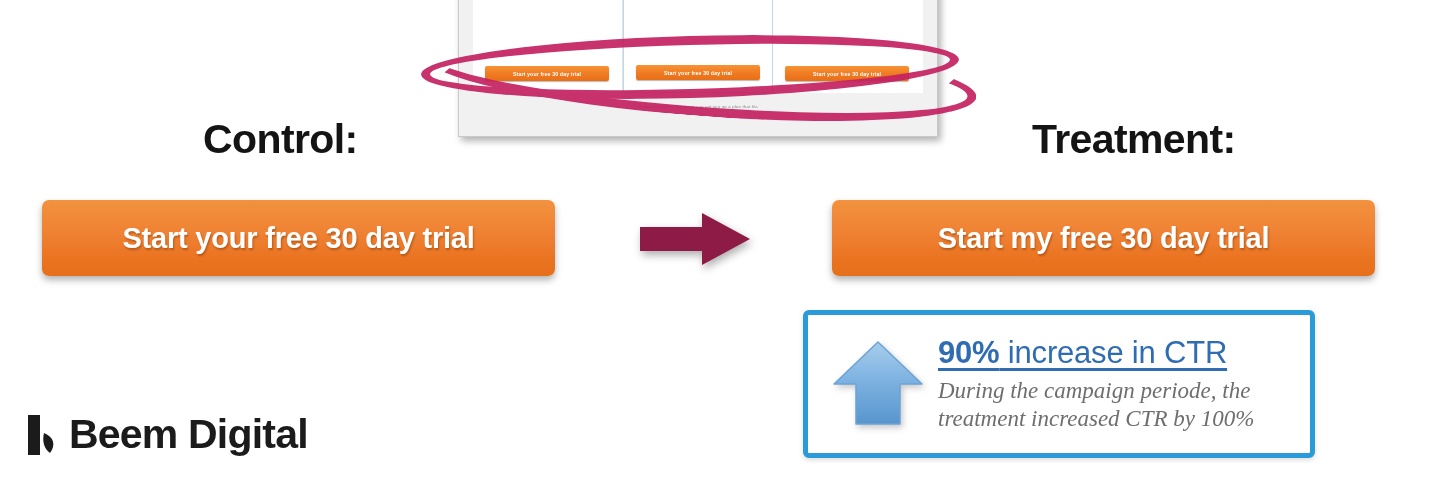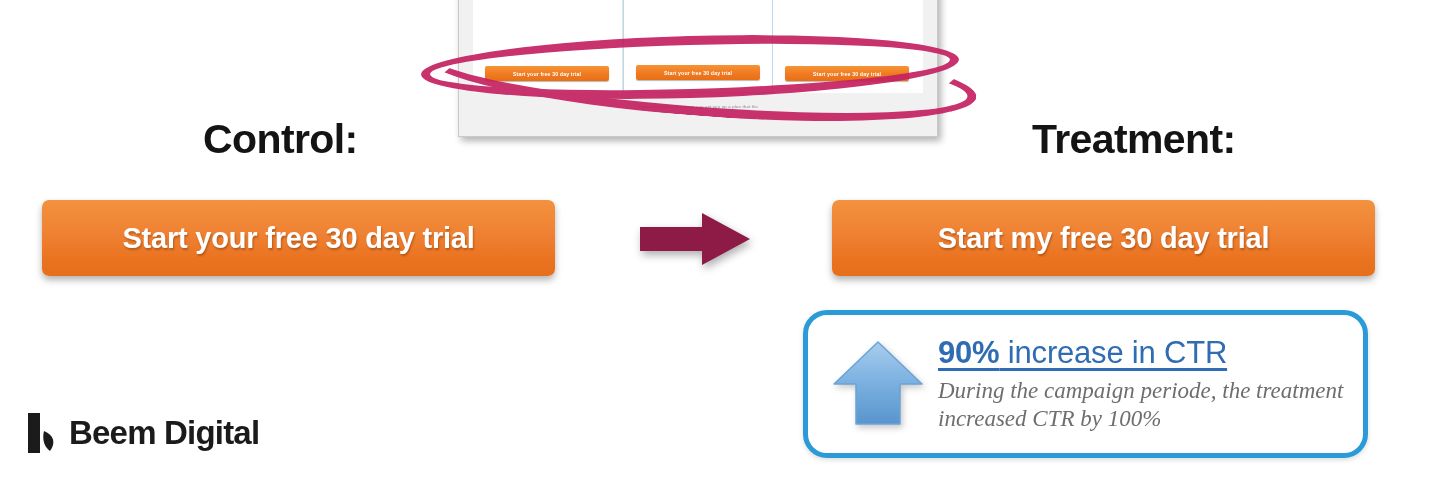--- a/index.html
+++ b/index.html
@@ -147,25 +147,25 @@
     width: 110px;
     height: 56px;
     filter: drop-shadow(2px 4px 4px rgba(0,0,0,0.32));
   }
 
   
   .result-box {
     position: absolute;
     left: 803px;
     top: 310px;
-    width: 565px;
+    width: 512px;
     height: 148px;
     background: #ffffff;
     border: 5px solid #2b9ad8;
-    border-radius: 24px;
+    border-radius: 6px;
     box-sizing: border-box;
     box-shadow: 0 2px 5px rgba(0,0,0,0.14);
     display: flex;
     align-items: center;
     padding: 0 18px 0 22px;
   }
   .result-arrow {
     width: 96px;
     height: 96px;
     flex: 0 0 96px;
@@ -195,21 +195,21 @@
   .logo {
     position: absolute;
     left: 26px;
     top: 411px;
     display: flex;
     align-items: center;
   }
   .logo-mark { width: 34px; height: 44px; flex: 0 0 34px; }
   .logo-text {
     margin-left: 9px;
-    font-size: 33px;
+    font-size: 41px;
     font-weight: bold;
     letter-spacing: -0.8px;
     color: #1b1b1b;
   }
 </style>
 </head>
 <body>
 
 <div class="screenshot-panel">
 

